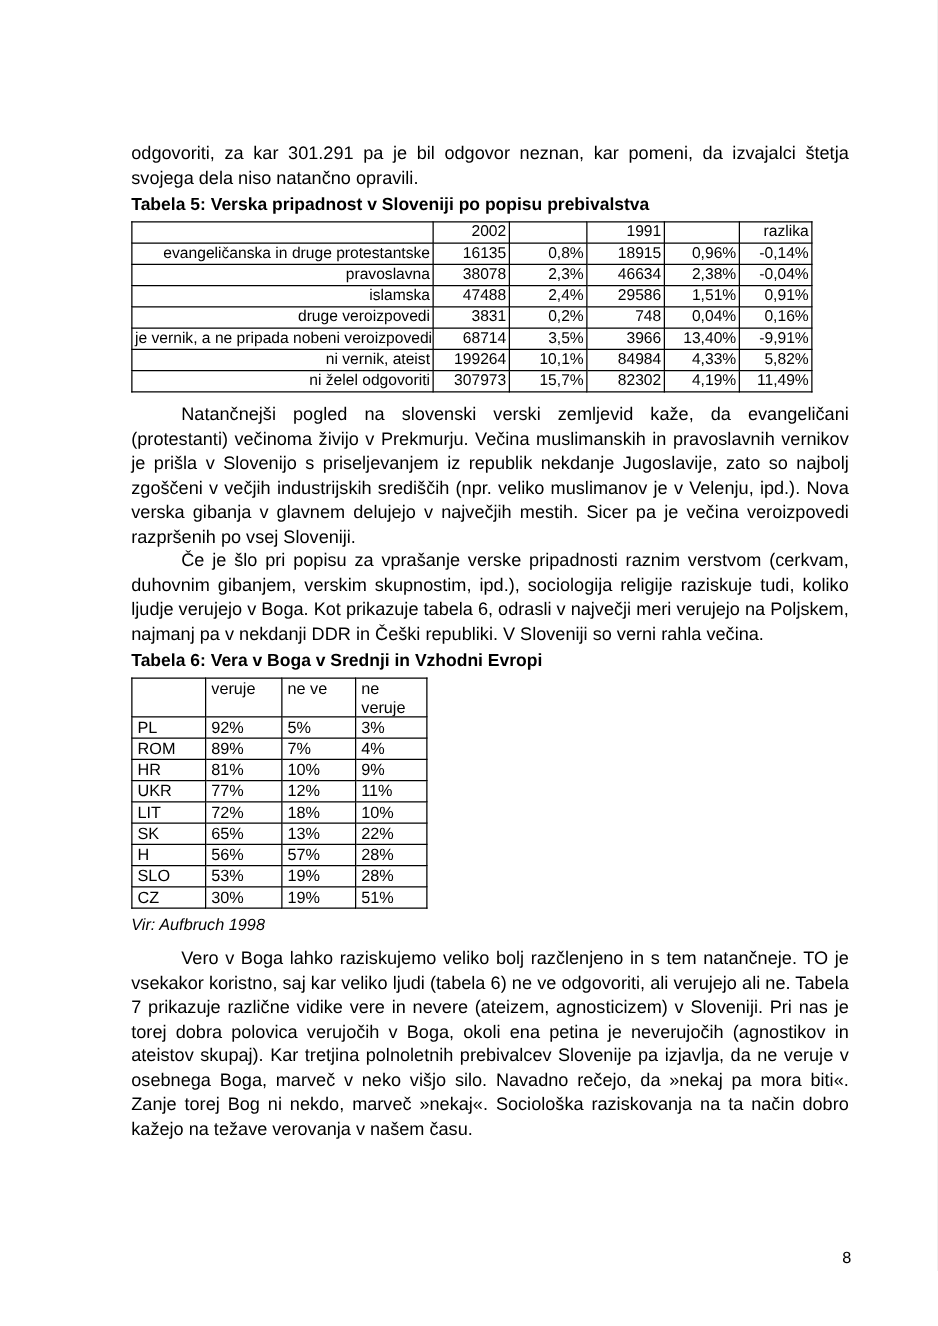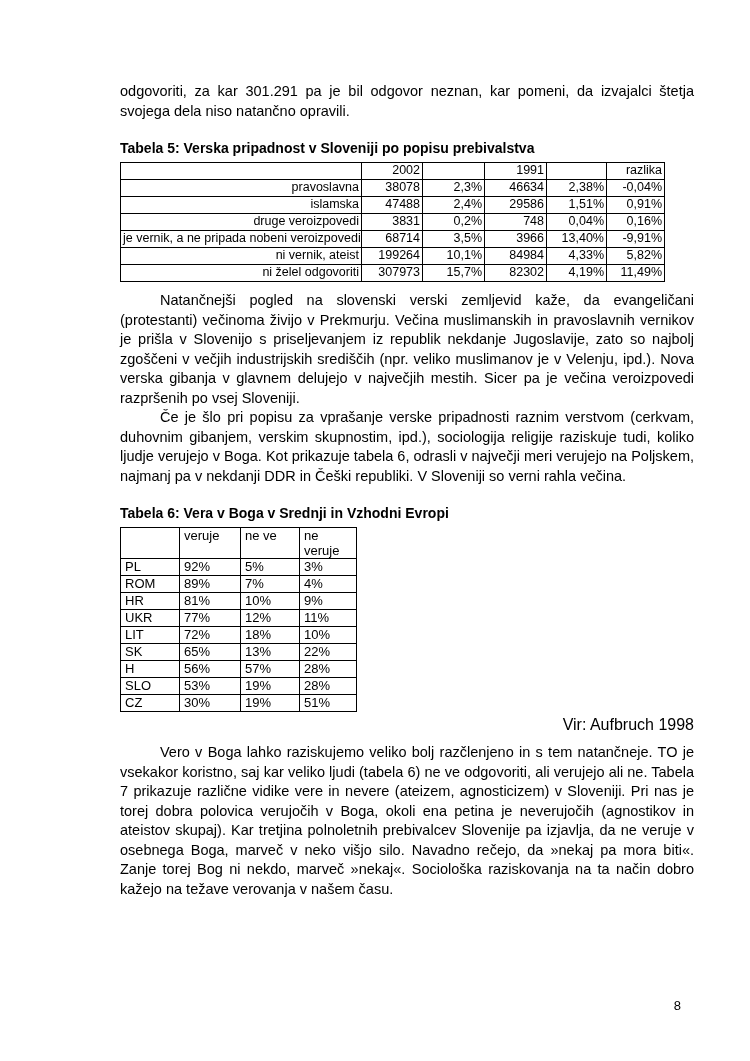--- a/index.html
+++ b/index.html
@@ -8,38 +8,38 @@
     width: 750px;
     height: 1061px;
     margin: 0 auto;
     background: #ffffff;
     color: #000000;
     font-family: "Liberation Sans", sans-serif;
     overflow: hidden;
   }
   .content {
     position: absolute;
-    left: 120px;
+    left: 105px;
     top: 0;
     width: 574px;
-    padding-top: 82px;
+    padding-top: 114px;
   }
   .para {
     font-size: 14.5px;
     line-height: 19.5px;
     text-align: justify;
     margin: 0;
   }
   .indent { text-indent: 40px; }
   .mt-para { margin-top: 9px; }
   .table-title {
     font-weight: bold;
     font-size: 14px;
     line-height: 17px;
-    margin: 19px 0 0 0;
+    margin: 2px 0 0 0;
   }
   table {
     border-collapse: collapse;
     table-layout: fixed;
     margin-top: 5px;
   }
   td {
     border: 1px solid #000000;
     font-size: 12.5px;
     line-height: 15px;
@@ -47,24 +47,24 @@
     vertical-align: top;
     overflow: hidden;
     white-space: nowrap;
   }
   .t5 { width: 544px; text-align: right; }
   .t5 td { height: 16px; }
   .t6 { width: 236px; }
   .t6 td { height: 16px; font-size: 13px; padding: 0 4px; border-radius: 14px; }
   .t6 thead td { height: auto; white-space: normal; }
   .source {
-    font-size: 16px;
+    font-style: italic;
+    font-size: 13px;
     line-height: 19px;
     margin: 3px 0 0 0;
-    text-align: right;
   }
   .pagenum {
     position: absolute;
     top: 998px;
     left: 601px;
     width: 80px;
     text-align: right;
     font-size: 13px;
   }
 </style>
@@ -91,20 +91,28 @@
             <td></td>
             <td>2002</td>
             <td></td>
             <td>1991</td>
             <td></td>
             <td>razlika</td>
           </tr>
       </thead>
       <tbody>
           <tr>
+            <td>evangeličanska in druge protestantske</td>
+            <td>16135</td>
+            <td>0,8%</td>
+            <td>18915</td>
+            <td>0,96%</td>
+            <td>-0,14%</td>
+          </tr>
+          <tr>
             <td>pravoslavna</td>
             <td>38078</td>
             <td>2,3%</td>
             <td>46634</td>
             <td>2,38%</td>
             <td>-0,04%</td>
           </tr>
           <tr>
             <td>islamska</td>
             <td>47488</td>

